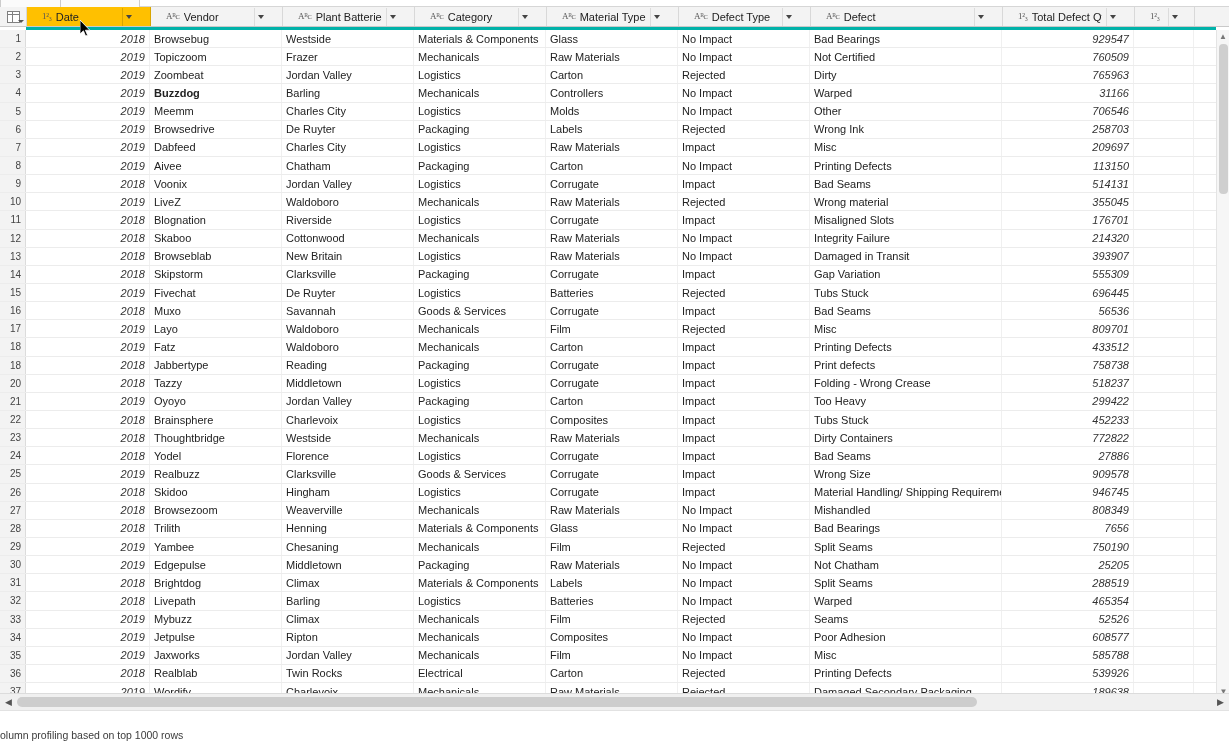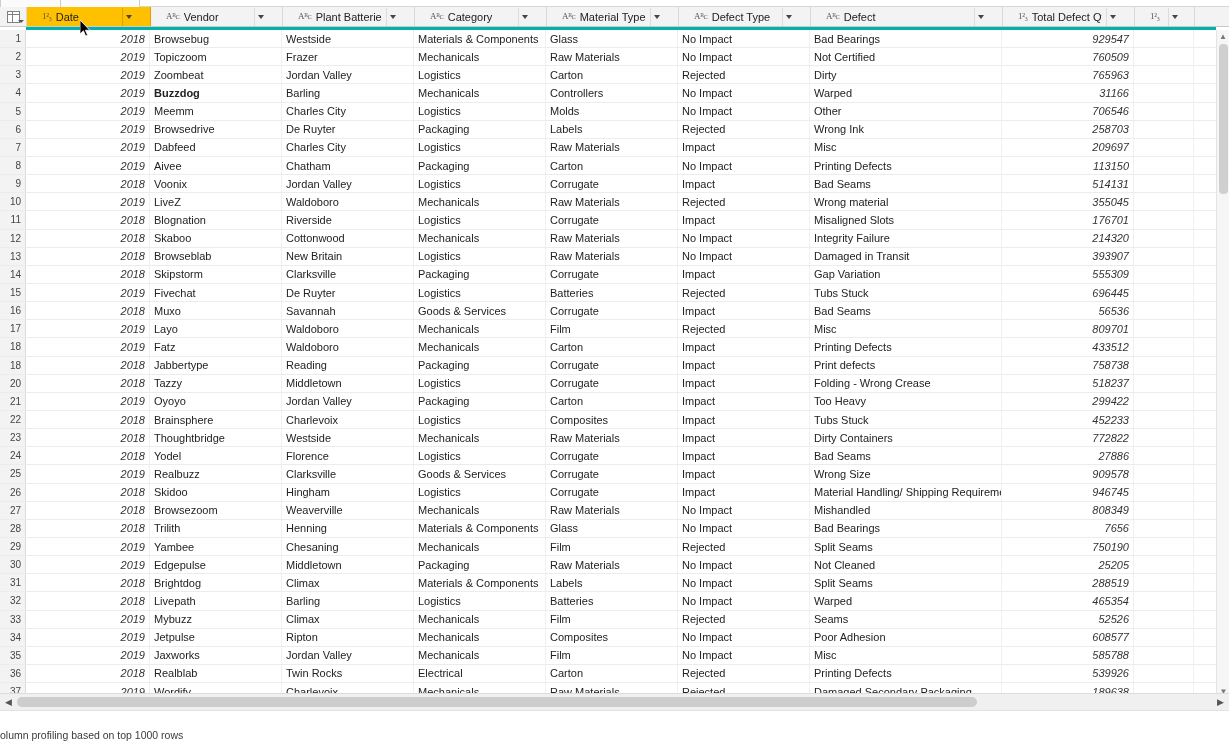--- a/index.html
+++ b/index.html
@@ -724,21 +724,21 @@
         <div class="cell num col-sep" style="width: 60px; min-width: 60px;"></div>
       </div>
       <div class="row">
         <div class="rownum">30</div>
         <div class="cell num col-sep" style="width: 124px; min-width: 124px;">2019</div>
         <div class="cell txt col-sep" style="width: 132px; min-width: 132px;">Edgepulse</div>
         <div class="cell txt col-sep" style="width: 132px; min-width: 132px;">Middletown</div>
         <div class="cell txt col-sep" style="width: 132px; min-width: 132px;">Packaging</div>
         <div class="cell txt col-sep" style="width: 132px; min-width: 132px;">Raw Materials</div>
         <div class="cell txt col-sep" style="width: 132px; min-width: 132px;">No Impact</div>
-        <div class="cell txt col-sep" style="width: 192px; min-width: 192px;">Not Cleaned</div>
+        <div class="cell txt col-sep" style="width: 192px; min-width: 192px;">Not Chatham</div>
         <div class="cell num col-sep" style="width: 132px; min-width: 132px;">25205</div>
         <div class="cell num col-sep" style="width: 60px; min-width: 60px;"></div>
       </div>
       <div class="row">
         <div class="rownum">31</div>
         <div class="cell num col-sep" style="width: 124px; min-width: 124px;">2018</div>
         <div class="cell txt col-sep" style="width: 132px; min-width: 132px;">Brightdog</div>
         <div class="cell txt col-sep" style="width: 132px; min-width: 132px;">Climax</div>
         <div class="cell txt col-sep" style="width: 132px; min-width: 132px;">Materials &amp; Components</div>
         <div class="cell txt col-sep" style="width: 132px; min-width: 132px;">Labels</div>

